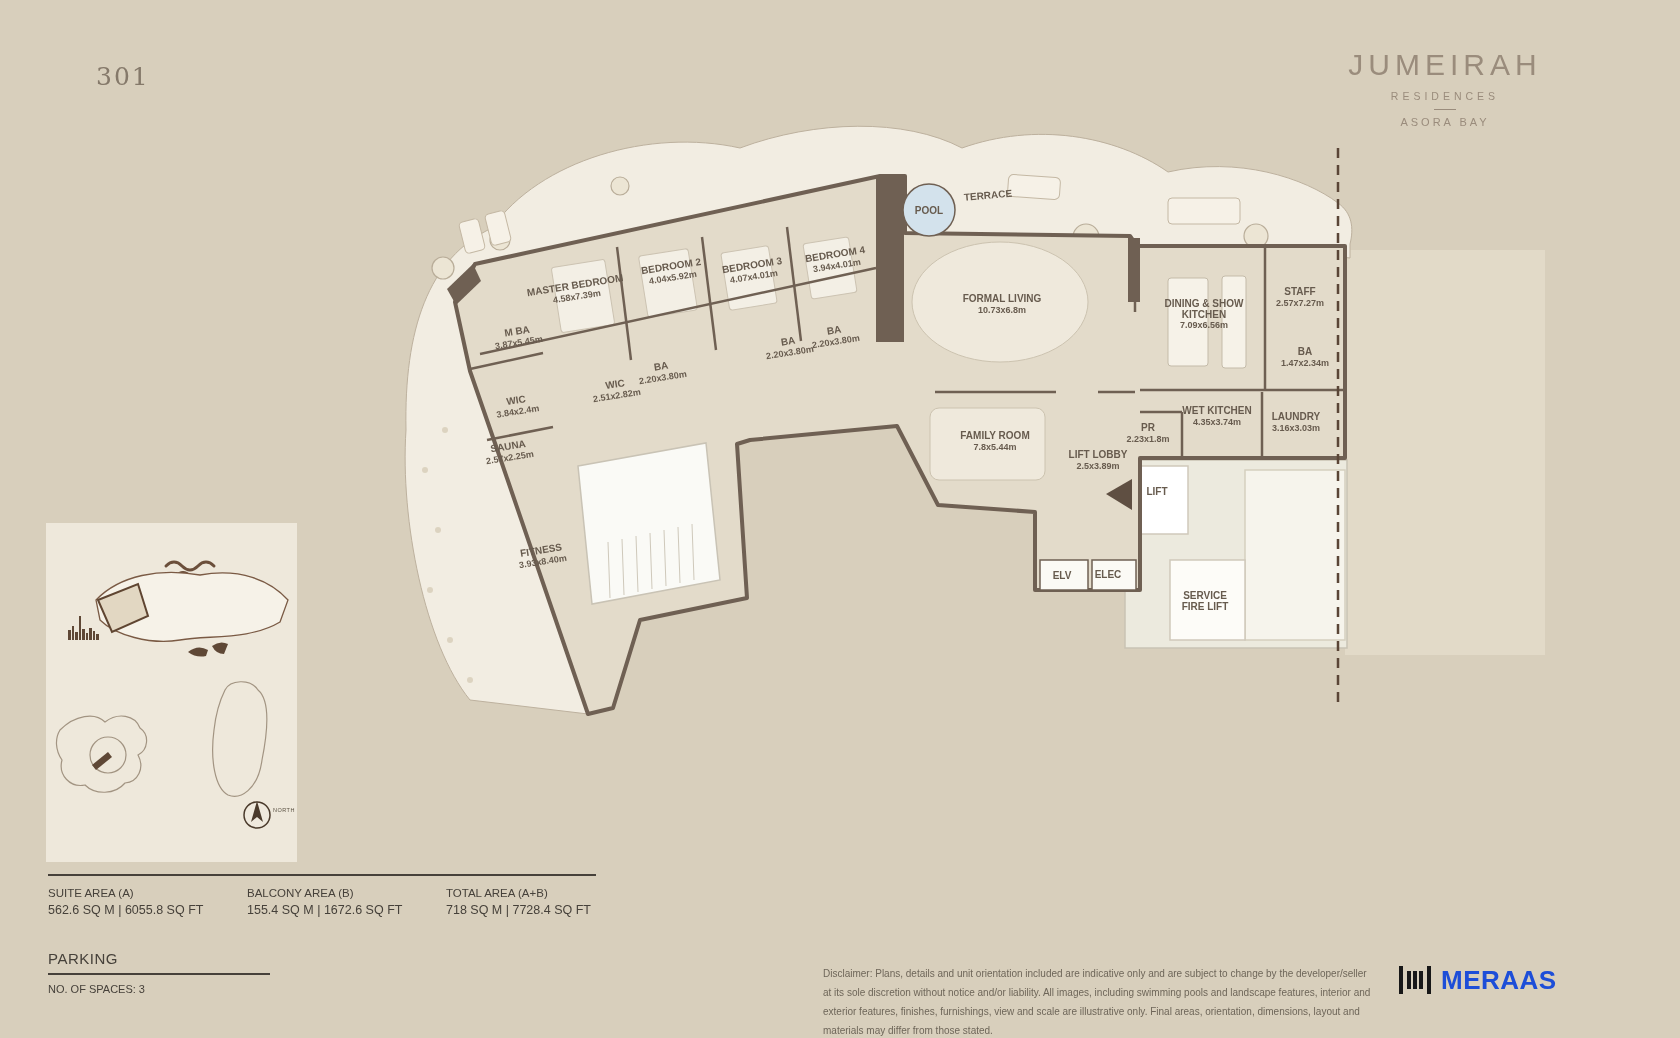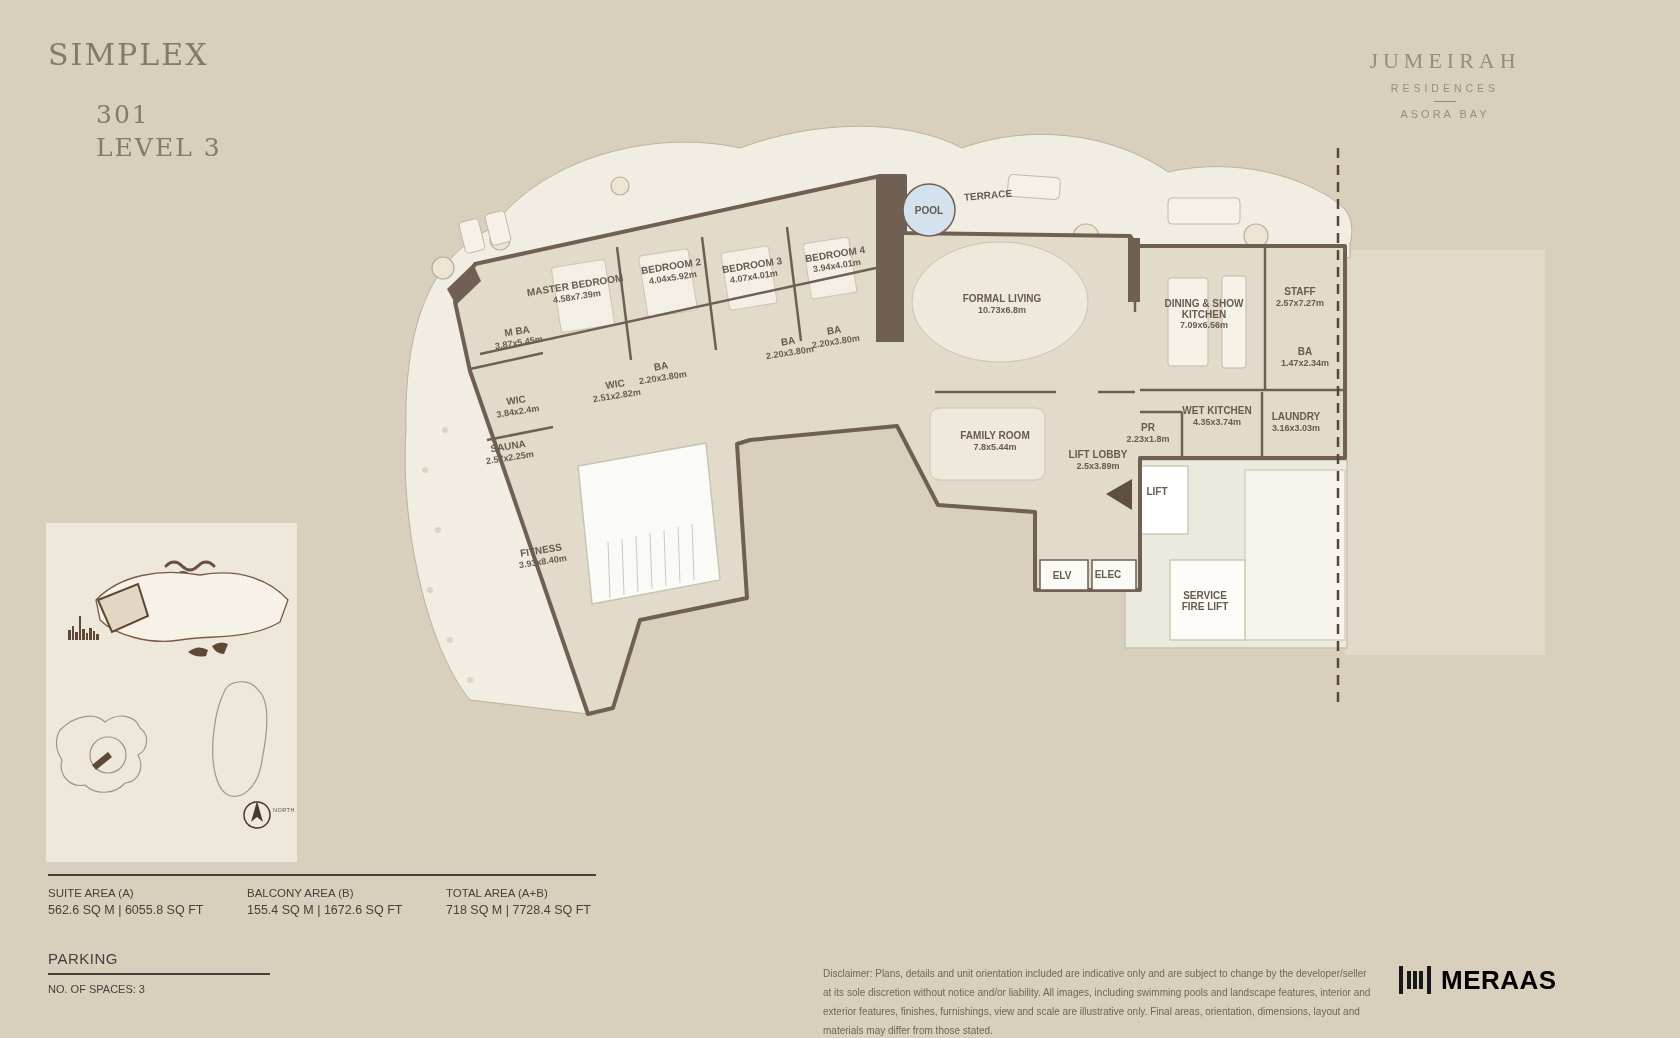--- a/index.html
+++ b/index.html
@@ -8,21 +8,21 @@
   .abs{position:absolute;}
 
   
   #title-block{left:48px;top:36px;color:#85796a;}
   #title-block .t1{font-family:"DejaVu Serif",serif;font-size:30px;line-height:38px;letter-spacing:2px;}
   #unit-block{margin-top:24px;margin-left:48px;}
   #unit-block .t2{font-family:"DejaVu Serif",serif;font-size:25px;line-height:33px;letter-spacing:2px;color:#85796a;}
 
   
   #brand-block{left:1345px;top:48px;width:200px;text-align:center;color:#9a8c7c;}
-  #brand-name{font-family:Liberation Serif, serif;font-size:22px;letter-spacing:5px;}
+  #brand-name{font-family:Liberation Sans, sans-serif;font-size:30px;letter-spacing:5px;}
   #brand-sub{font-size:10.5px;letter-spacing:4px;margin-top:8px;}
   #brand-dash{width:22px;height:1px;background:#9a8c7c;margin:7px auto 6px auto;}
   #brand-loc{font-size:11px;letter-spacing:3px;}
 
   
   #plan-svg{left:0;top:0;}
 
   
   #room-labels{left:0;top:0;width:1680px;height:1038px;pointer-events:none;}
   .room-label{position:absolute;text-align:center;color:#675b4e;white-space:nowrap;
@@ -41,30 +41,28 @@
   #unit-size .cv{font-size:12.5px;margin-top:4px;white-space:nowrap;}
 
   #parking{left:48px;top:950px;color:#46413a;}
   #parking .hd{font-size:15px;letter-spacing:.5px;}
   #parking .rule{height:1.5px;background:#46413a;margin-top:6px;width:222px;}
   #parking .cv{font-size:11px;margin-top:8px;}
 
   
   #disclaimer{left:823px;top:964px;width:552px;font-size:10px;line-height:19px;color:#6e6659;}
   #meraas{left:1397px;top:962px;display:flex;align-items:center;}
-  #meraas-word{font-size:26px;font-weight:bold;letter-spacing:.5px;color:#000000;margin-left:8px;}
+  #meraas-word{font-size:26px;font-weight:bold;letter-spacing:.5px;color:#1d4ed8;margin-left:8px;}
 </style>
 </head>
 <body>
 
 <div class="abs" id="title-block">
-  <div class="t1">SIMPLEX</div>
   <div id="unit-block">
     <div class="t2">301</div>
-    <div class="t2">LEVEL 3</div>
   </div>
 </div>
 
 <div class="abs" id="brand-block">
   <div id="brand-name">JUMEIRAH</div>
   <div id="brand-sub">RESIDENCES</div>
   <div id="brand-dash"></div>
   <div id="brand-loc">ASORA BAY</div>
 </div>
 

